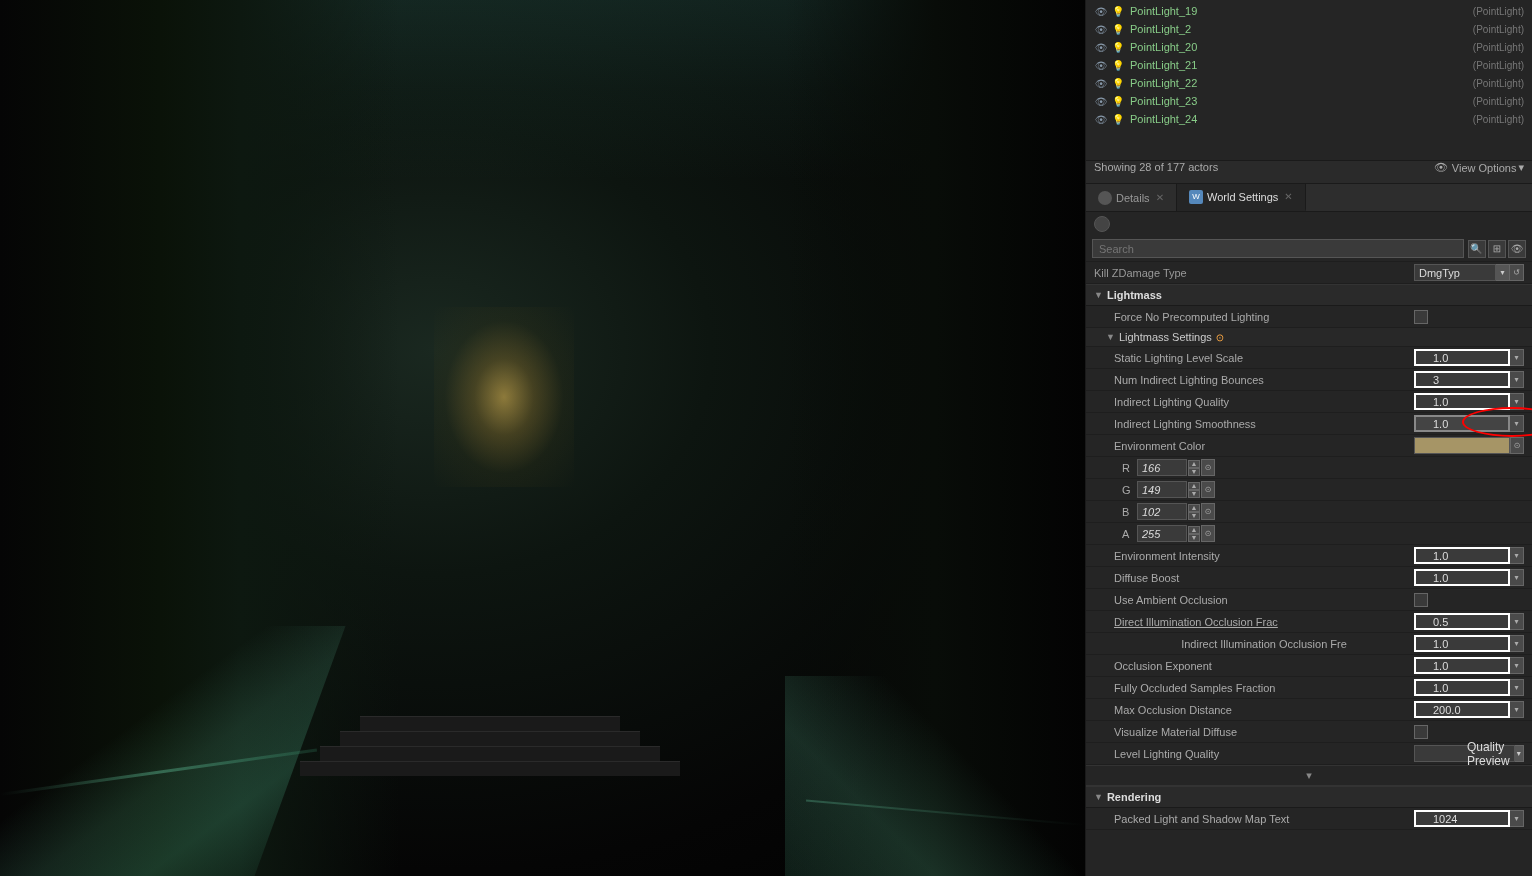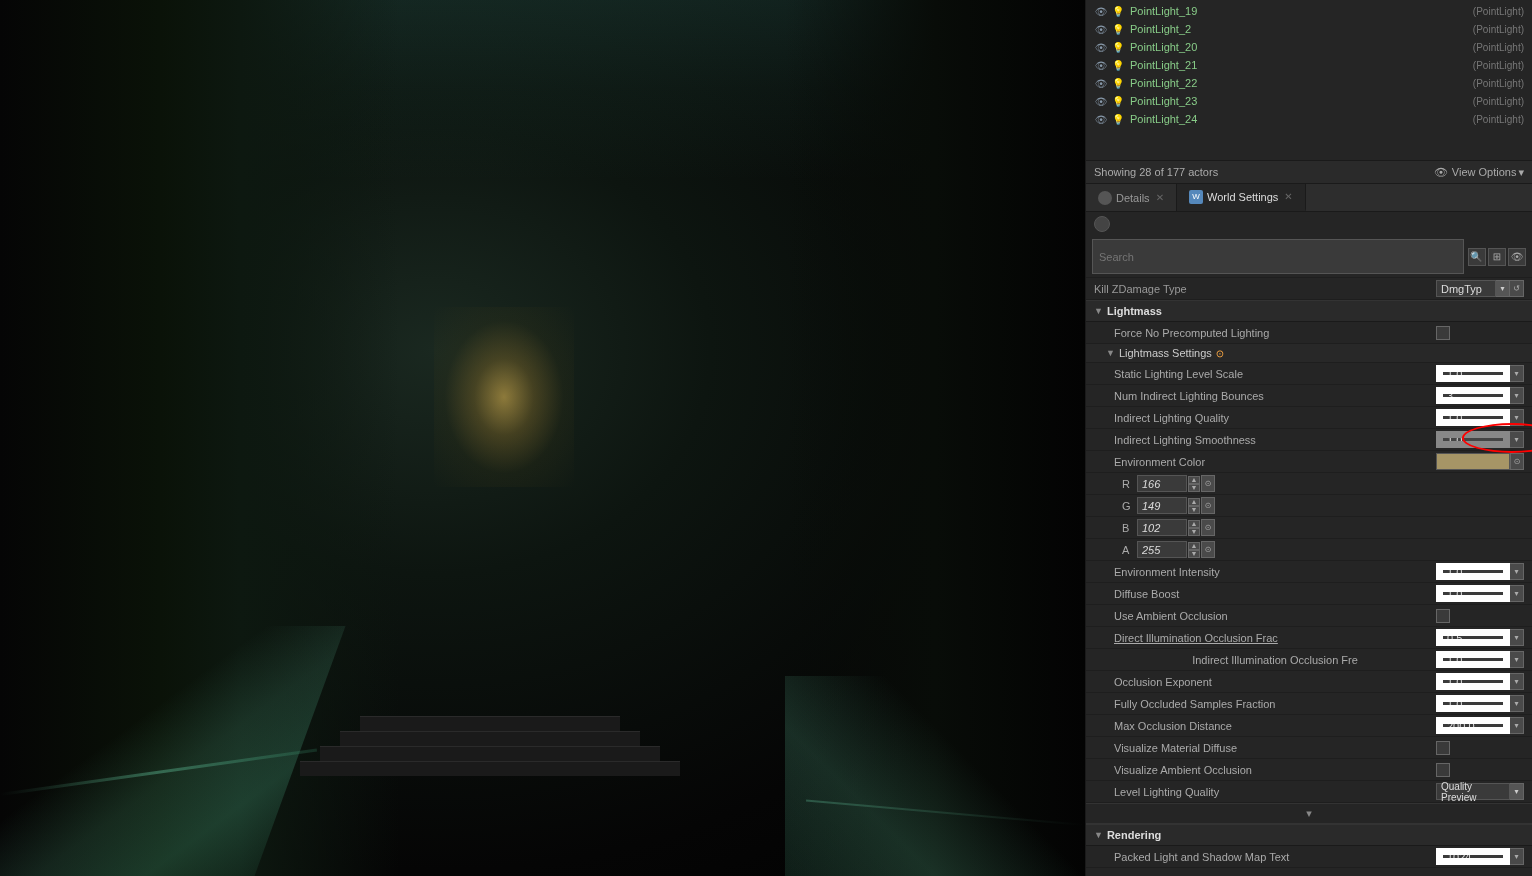--- a/index.html
+++ b/index.html
@@ -161,21 +161,21 @@
       font-size: 10px;
     }
 
     
     .actors-bar {
       height: 24px;
       background: #2a2a2a;
       border-top: 1px solid #1a1a1a;
       border-bottom: 1px solid #1a1a1a;
       display: flex;
-      align-items: center;
+      align-items: flex-start;
       padding: 0 8px;
       justify-content: space-between;
     }
     .actors-count {
       font-size: 11px;
       color: #aaa;
     }
     .view-options-btn {
       display: flex;
       align-items: center;
@@ -268,21 +268,21 @@
       background: #252525;
       border-bottom: 1px solid #1e1e1e;
     }
     .search-input {
       flex: 1;
       background: #3a3a3a;
       border: 1px solid #555;
       color: #ccc;
       padding: 2px 6px;
       font-size: 11px;
-      height: 35px;
+      height: 19px;
       outline: none;
     }
     .search-icons {
       display: flex;
       align-items: center;
       margin-left: 4px;
       gap: 2px;
     }
     .search-icon-btn {
       width: 18px; height: 18px;
@@ -356,28 +356,28 @@
       flex: 1;
       color: #aaa;
       font-size: 11px;
       white-space: nowrap;
       overflow: hidden;
       text-overflow: ellipsis;
     }
     .prop-value-container {
       display: flex;
       align-items: center;
-      width: 88px;
+      width: 110px;
     }
     .prop-value {
       flex: 1;
       background: #3a3a3a;
-      border: 7px solid #ffffff;
+      border: 2px solid #ffffff;
       color: #ddd;
-      padding: 1px 4px;
+      padding: 1px 17px;
       font-size: 11px;
       height: 17px;
       outline: none;
       min-width: 0;
     }
     .prop-reset-btn {
       width: 14px; height: 17px;
       background: #4a4a4a;
       border: 1px solid #666;
       border-left: none;
@@ -785,32 +785,26 @@
       </div>
     </div>
 
     <div class="prop-row">
       <span class="prop-label">Visualize Material Diffuse</span>
       <div class="prop-value-container">
         <div class="prop-checkbox" style="width:14px;height:14px;background:#3a3a3a;border:1px solid #666;"></div>
       </div>
     </div>
 
-    <div class="prop-row">
-      <span class="prop-label">Visualize Ambient Occlusion</span>
-      <div class="prop-value-container">
-        <div class="prop-checkbox" style="width:14px;height:14px;background:#3a3a3a;border:1px solid #666;"></div>
-      </div>
-    </div>
 
     <div class="prop-row">
       <span class="prop-label">Level Lighting Quality</span>
       <div class="prop-value-container">
         <div class="dropdown-value">
-          <span style="font-size:10px;">Quality Preview</span>
+          <span style="font-size:12px;margin-left:48px;">Quality Preview</span>
         </div>
         <div class="dropdown-arrow">▾</div>
       </div>
     </div>
 
     <div class="collapse-row">
       <span>▾</span>
     </div>
 
     <div class="section-header rendering-section">

